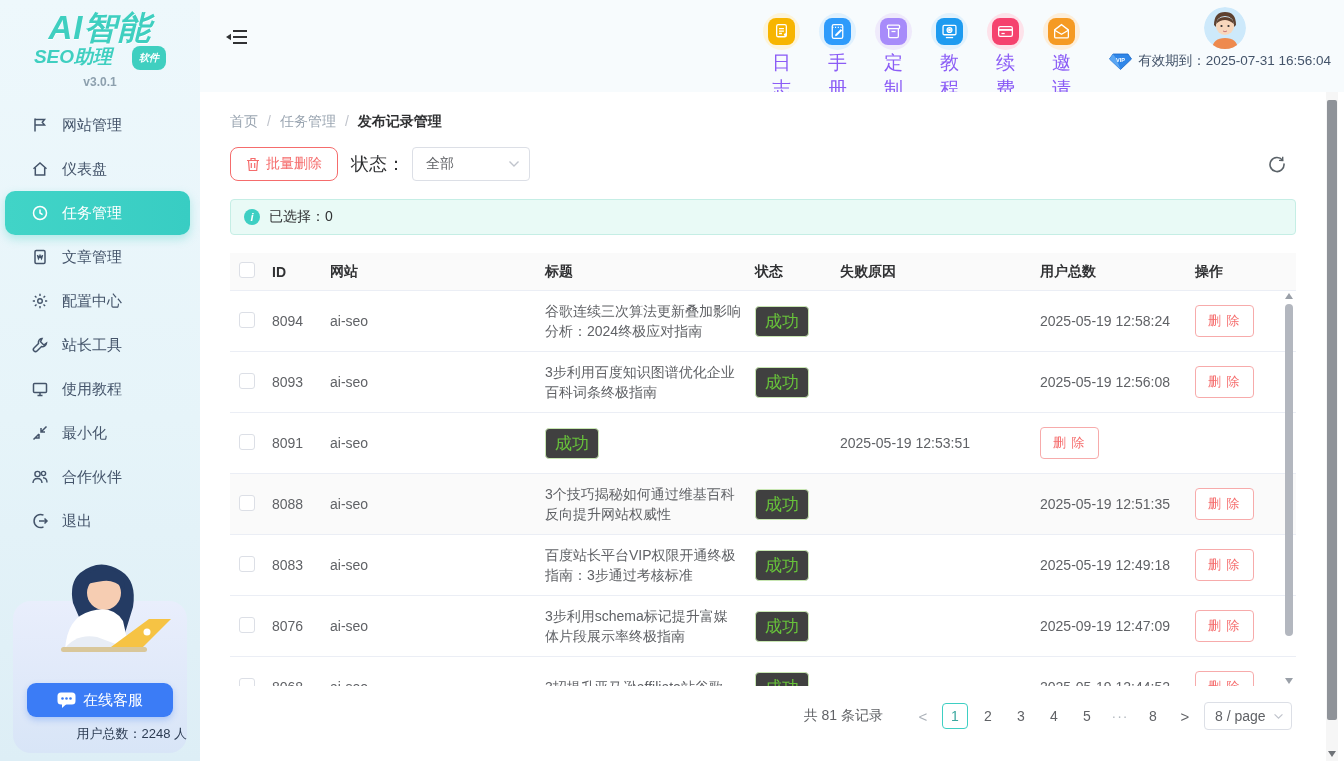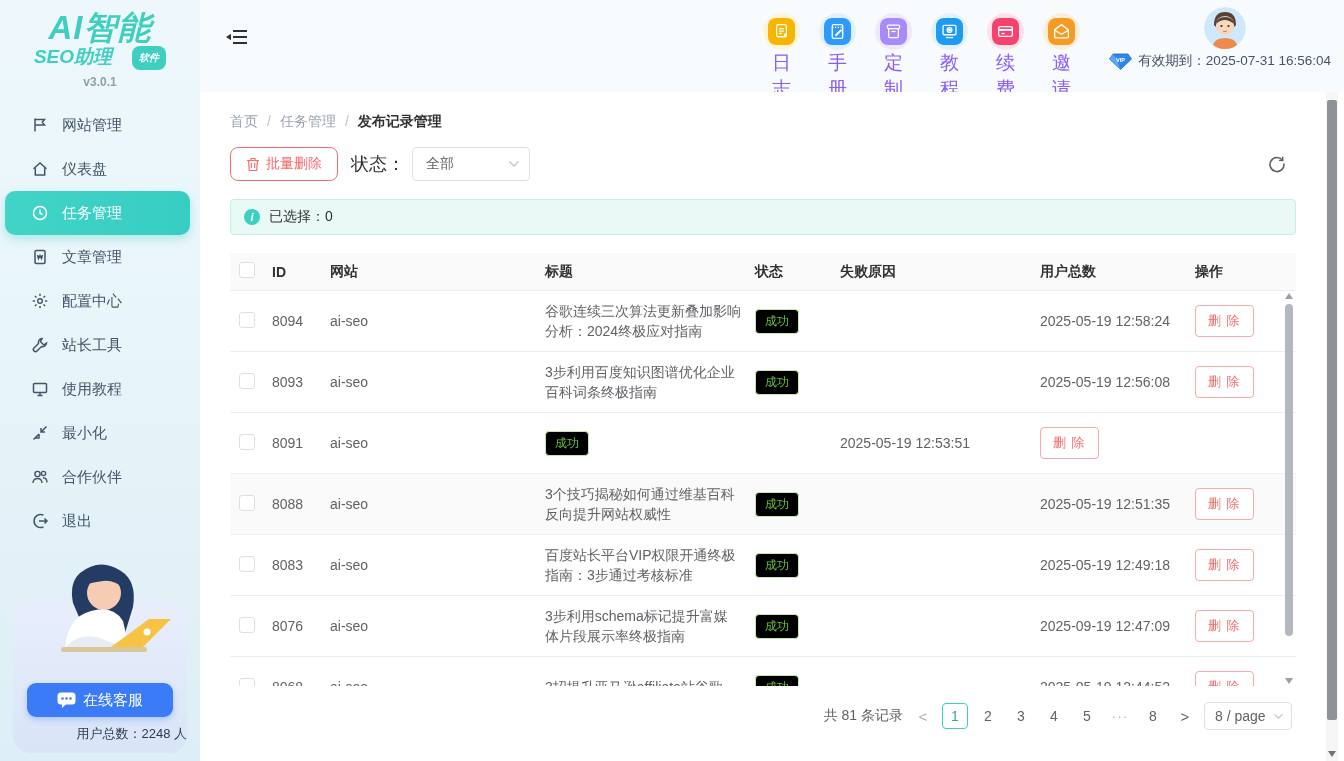--- a/index.html
+++ b/index.html
@@ -73,35 +73,35 @@
   .table-wrap { position:absolute; left:30px; top:161px; width:1066px; }
   .tgrid { display:grid; grid-template-columns:42px 58px 215px 210px 85px 200px 155px 1fr; align-items:center; }
   .thead { height:38px; background:#fafafa; font-size:14px; font-weight:bold; color:#303133;
     border-bottom:1px solid #ebeef5; }
   .tbody { height:395px; overflow:hidden; position:relative; }
   .trow { height:61px; border-bottom:1px solid #ebeef5; font-size:14px; color:#606266; background:#fff; }
   .trow.shaded { background:#fafafa; }
   .cell-title { line-height:20px; padding-right:14px; }
   .checkbox { width:16px; height:16px; border:1px solid #dcdfe6; border-radius:3px; background:#fff;
     display:inline-block; margin-left:9px; cursor:pointer; }
-  .badge-success { display:inline-block; padding:3px 9px; font-size:12px; color:#67c23a;
-    background:#000000; border:1px solid #c8e6b2; border-radius:4px; }
+  .badge-success { display:inline-block; padding:3px 9px; font-size:17px; color:#67c23a;
+    background:#404040; border:1px solid #c8e6b2; border-radius:4px; }
   .btn-delete { padding:6px 12px; background:#fff; border:1px solid #f7abab; color:#f56c6c; font-size:13px;
     border-radius:4px; cursor:pointer; letter-spacing:1px; }
 
   .inner-scroll { position:absolute; right:2px; top:0; width:10px; height:395px; }
   .is-up { position:absolute; top:2px; left:1px; width:0; height:0; border-left:4px solid transparent;
     border-right:4px solid transparent; border-bottom:6px solid #9aa0a8; }
   .is-thumb { position:absolute; top:13px; left:1px; width:8px; height:332px; background:#b3b7bf; border-radius:4px; cursor:grab; }
   .is-down { position:absolute; bottom:2px; left:1px; width:0; height:0; border-left:4px solid transparent;
     border-right:4px solid transparent; border-top:6px solid #9aa0a8; }
 
   .pagination { position:absolute; right:52px; top:610px; display:flex; align-items:center; gap:7px;
     font-size:14px; color:#606266; }
-  .pg-total { margin-right:1px; }
+  .pg-total { margin-right:21px; }
   .pg-arrow { min-width:24px; height:28px; display:flex; align-items:center; justify-content:center;
     color:#aab0b8; cursor:pointer; font-size:15px; }
   .pg-page { min-width:26px; height:26px; display:flex; align-items:center; justify-content:center;
     border-radius:4px; cursor:pointer; }
   .pg-page.active { border:1px solid #3ecfc3; color:#3aa89f; }
   .pg-page.dots { color:#b4bac1; letter-spacing:1px; cursor:default; }
   .pg-size { width:88px; height:28px; border:1px solid #dcdfe6; border-radius:4px; background:#fff;
     display:flex; align-items:center; justify-content:space-between; padding:0 7px 0 10px; cursor:pointer; }
 
   .page-scrollbar { position:absolute; right:6px; top:92px; width:12px; height:669px; background:#f6f6f6; z-index:6; }

